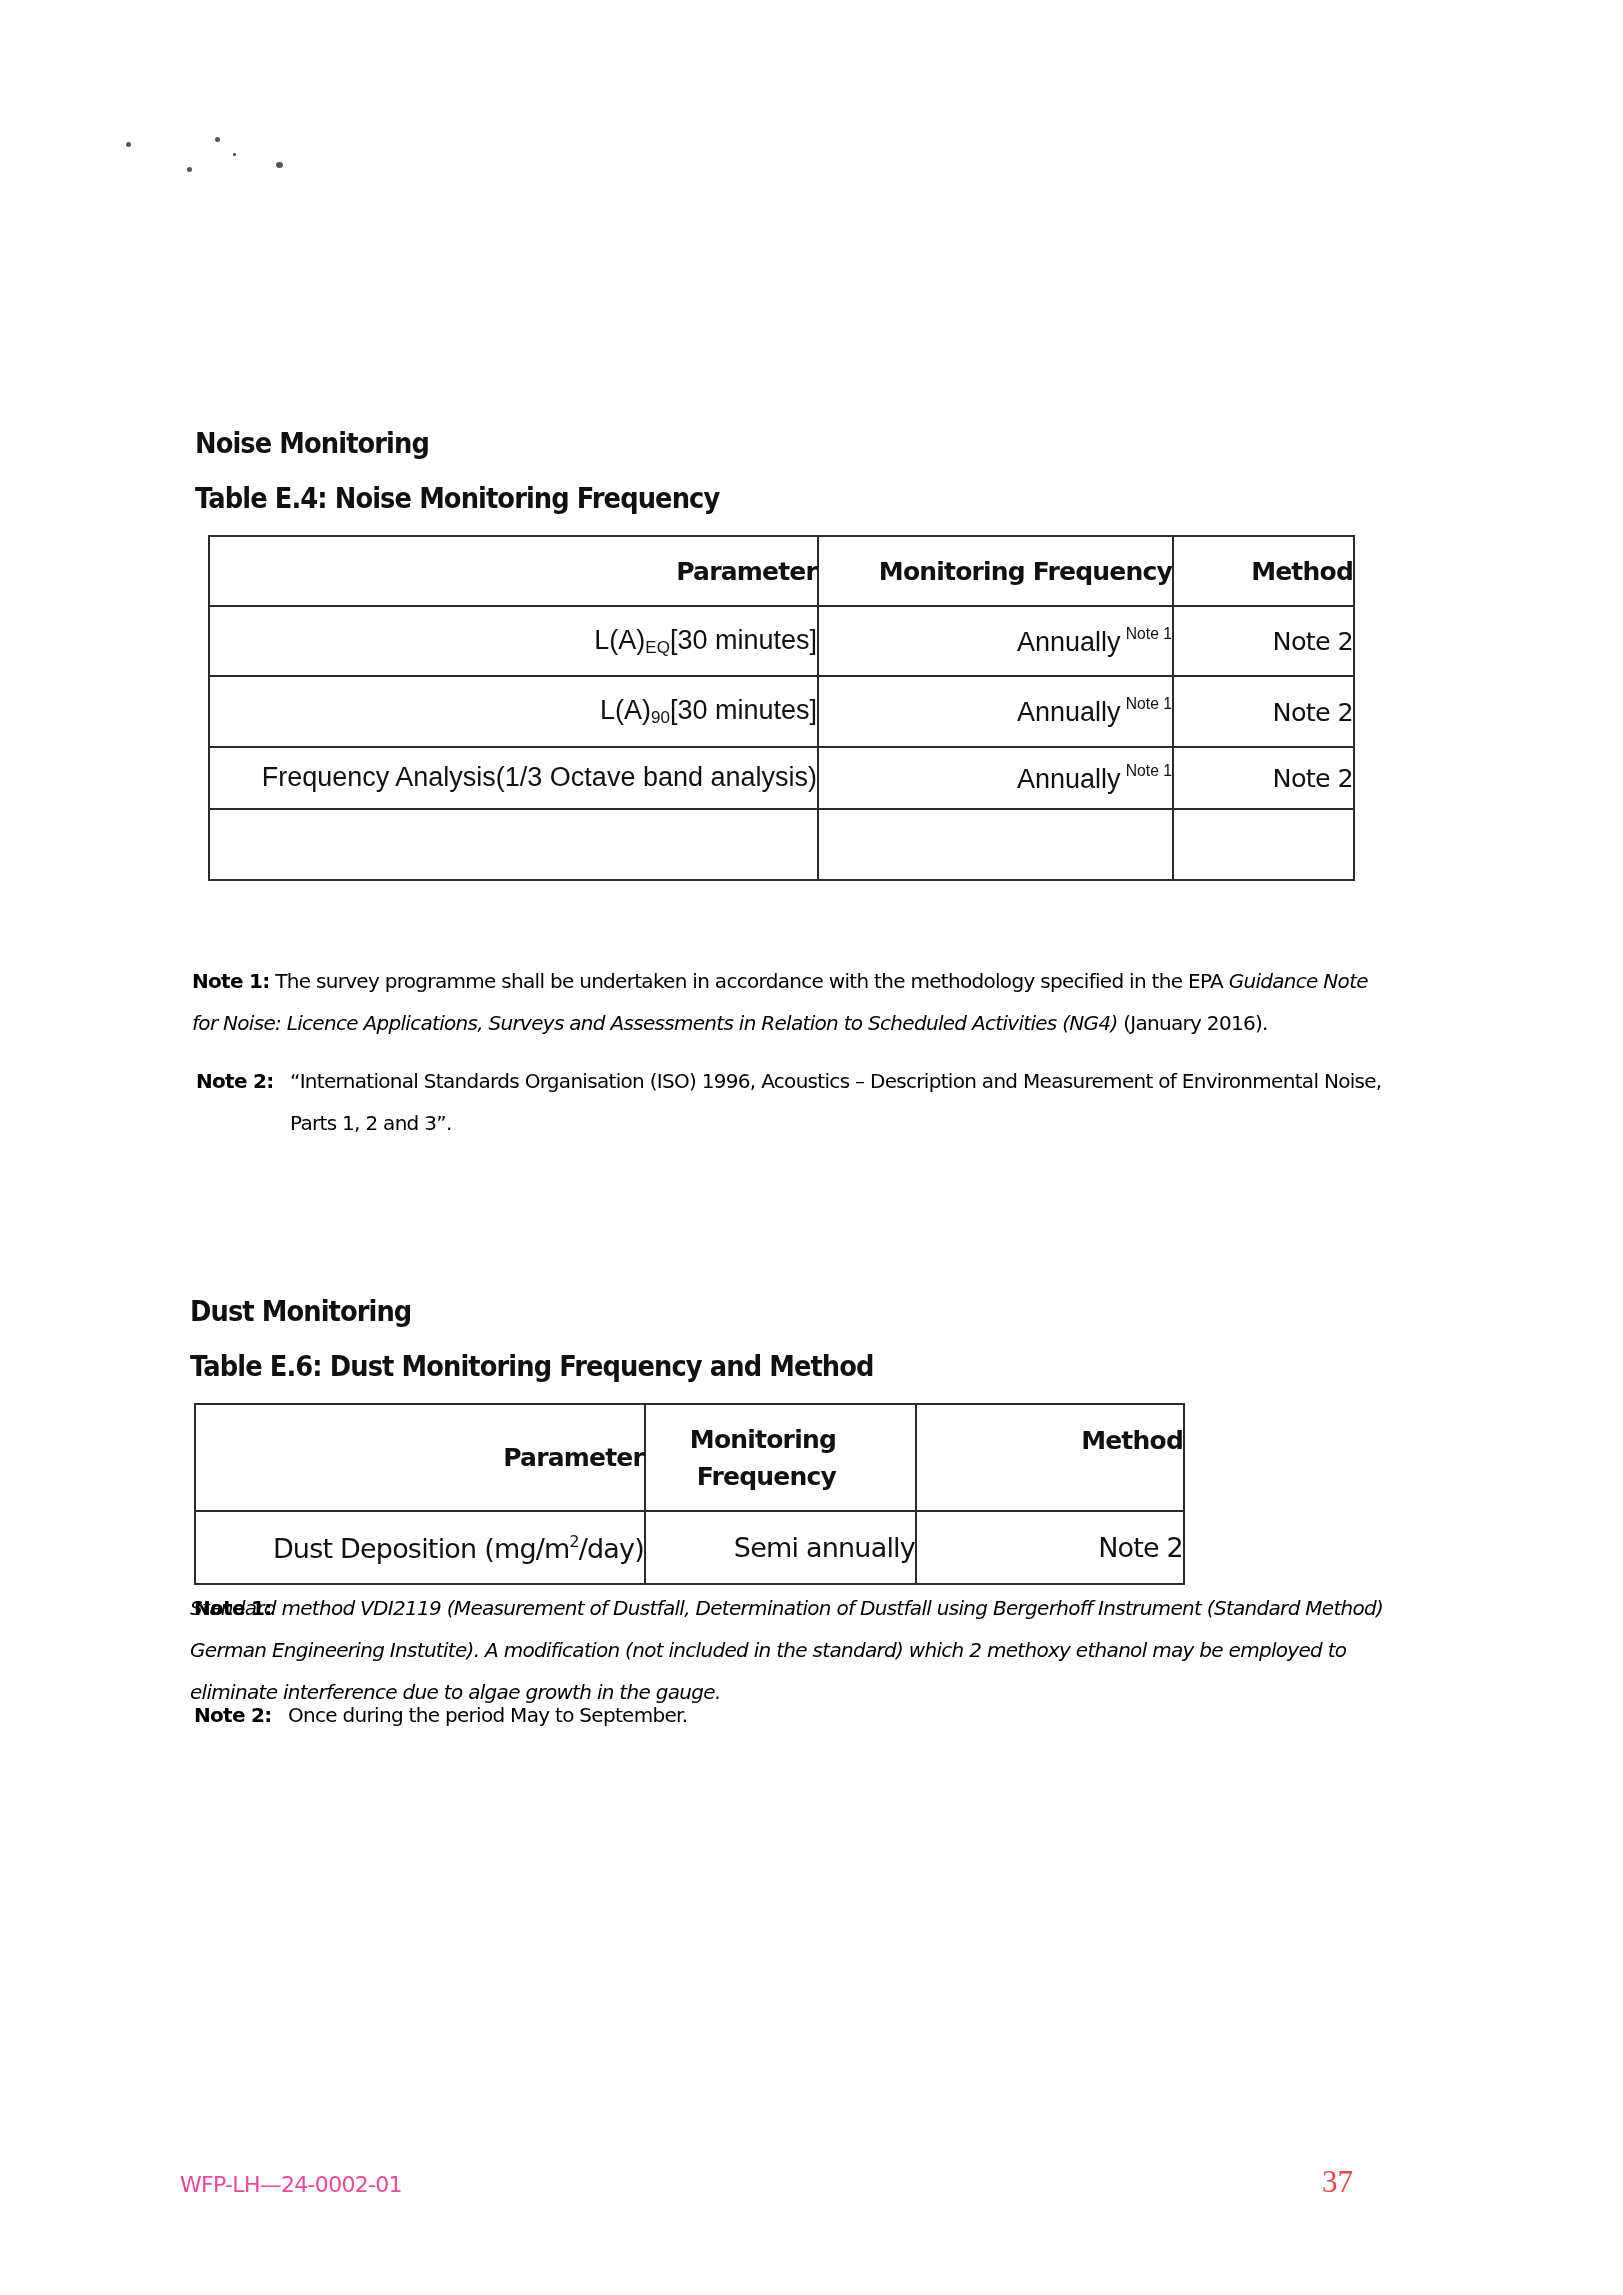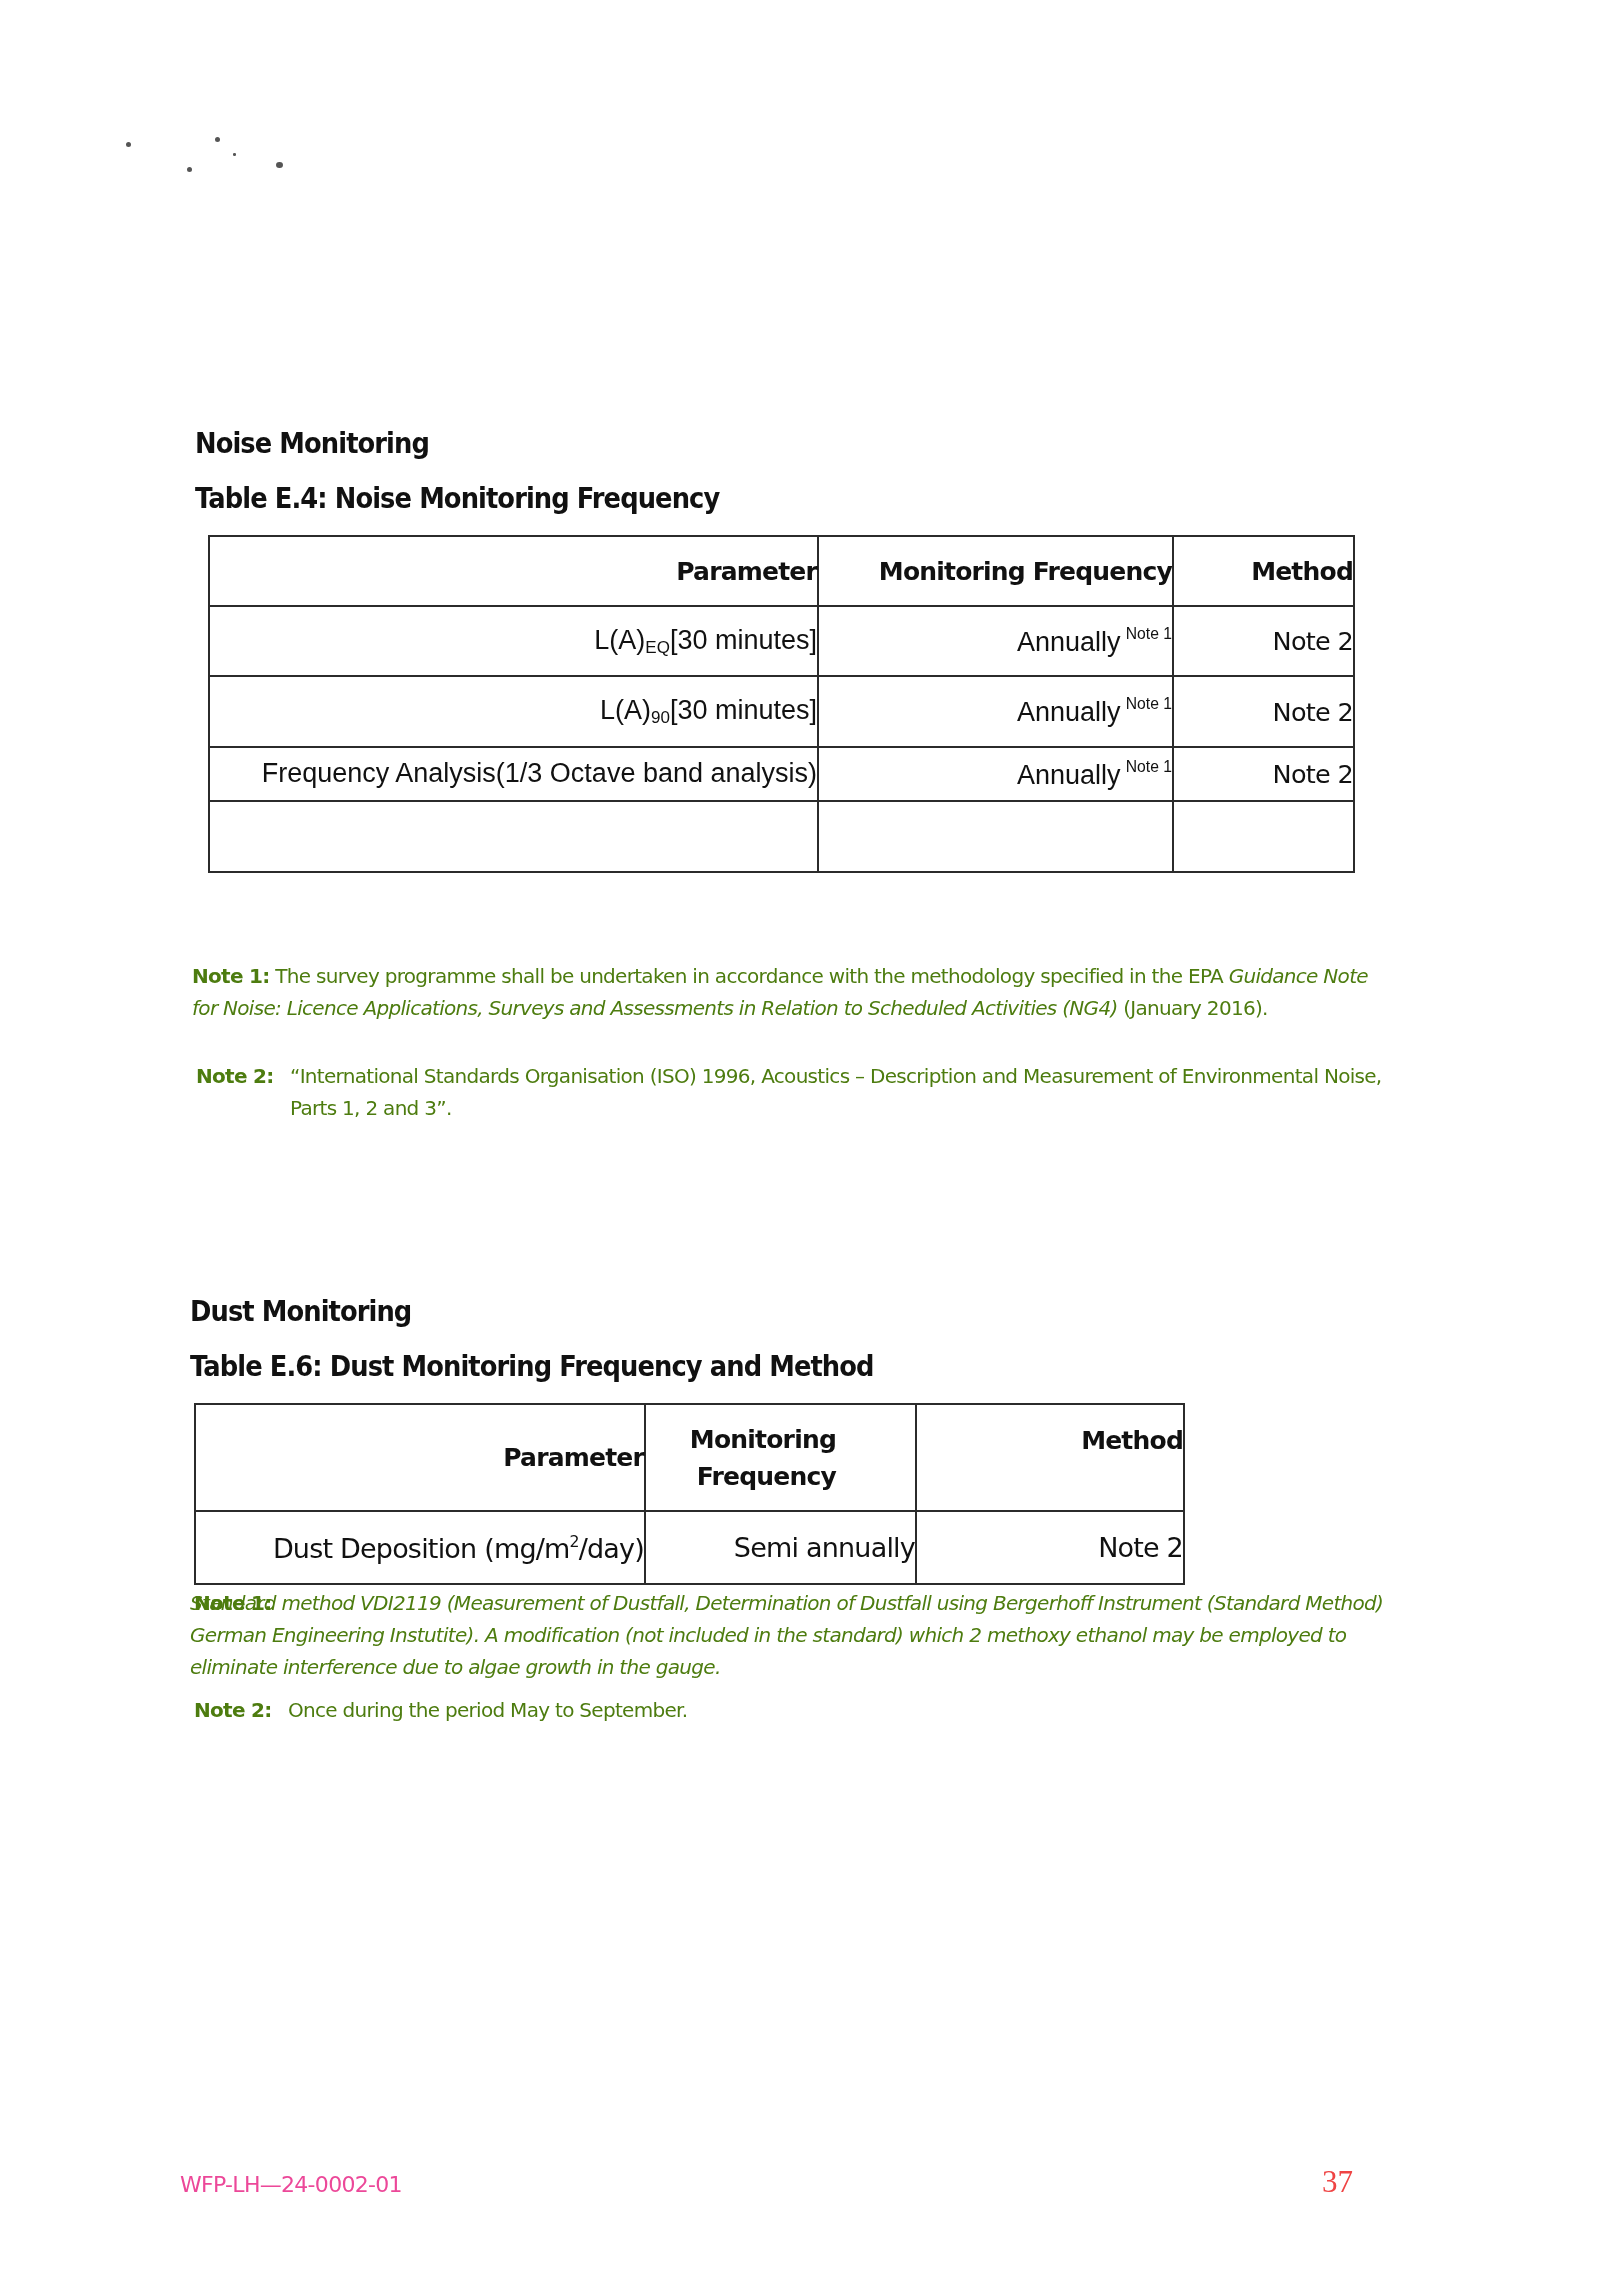--- a/index.html
+++ b/index.html
@@ -21,21 +21,21 @@
     .t1 th { font-family: "DejaVu Sans", sans-serif; font-weight: bold; font-size: 25px; letter-spacing: -0.8px; }
     .t1 td { font-family: "Liberation Sans", sans-serif; font-size: 27px; margin-left: 28px; }
     .t1 td.method { font-family: "DejaVu Sans", sans-serif; font-size: 25.5px; letter-spacing: -0.7px; }
     .t1 sup { font-size: 15.7px; vertical-align: 11.8px; margin-left: 5.2px; }
     .sub { font-size: 17px; vertical-align: -3.9px; }
     .t2 th { font-family: "DejaVu Sans", sans-serif; font-weight: bold; font-size: 25px; letter-spacing: -0.8px; line-height: 37px; }
     .t2 td { font-family: "DejaVu Sans", sans-serif; font-size: 27px; letter-spacing: -0.8px; }
     .t2 sup { font-size: 15.7px; vertical-align: 10.5px; }
     .note {
       position: absolute; font-family: "DejaVu Sans", sans-serif; font-size: 20px;
-      letter-spacing: -0.7px; line-height: 32px; color: #4d7c0f; margin: 0;
+      letter-spacing: -0.7px; line-height: 42px; color: #000000; margin: 0;
     }
     .note b { font-weight: bold; }
     .note i { font-style: italic; }
     .note-label { position: absolute; left: 4px; top: 0; font-weight: bold; }
     .footer-code {
       position: absolute; left: 180px; top: 2172px; font-family: "DejaVu Sans", sans-serif;
       font-size: 22px; letter-spacing: -0.7px; color: #ec4899;
     }
     .page-num {
       position: absolute; left: 1322px; top: 2164px; font-family: "Liberation Serif", serif;
@@ -69,21 +69,21 @@
   <tr style="height:70px;">
     <td><span>L(A)</span><span class="sub">EQ</span><span>[30 minutes]</span></td>
     <td><span>Annually</span><sup>Note 1</sup></td>
     <td class="method">Note 2</td>
   </tr>
   <tr style="height:71px;">
     <td><span>L(A)</span><span class="sub">90</span><span>[30 minutes]</span></td>
     <td><span>Annually</span><sup>Note 1</sup></td>
     <td class="method">Note 2</td>
   </tr>
-  <tr style="height:54px;">
+  <tr style="height:62px;">
     <td><span>Frequency Analysis(1/3 Octave band analysis)</span><span class="sub"></span><span></span></td>
     <td><span>Annually</span><sup>Note 1</sup></td>
     <td class="method">Note 2</td>
   </tr>
   <tr style="height:71px;">
     <td></td>
     <td></td>
     <td class="method"></td>
   </tr>
 </tbody>

